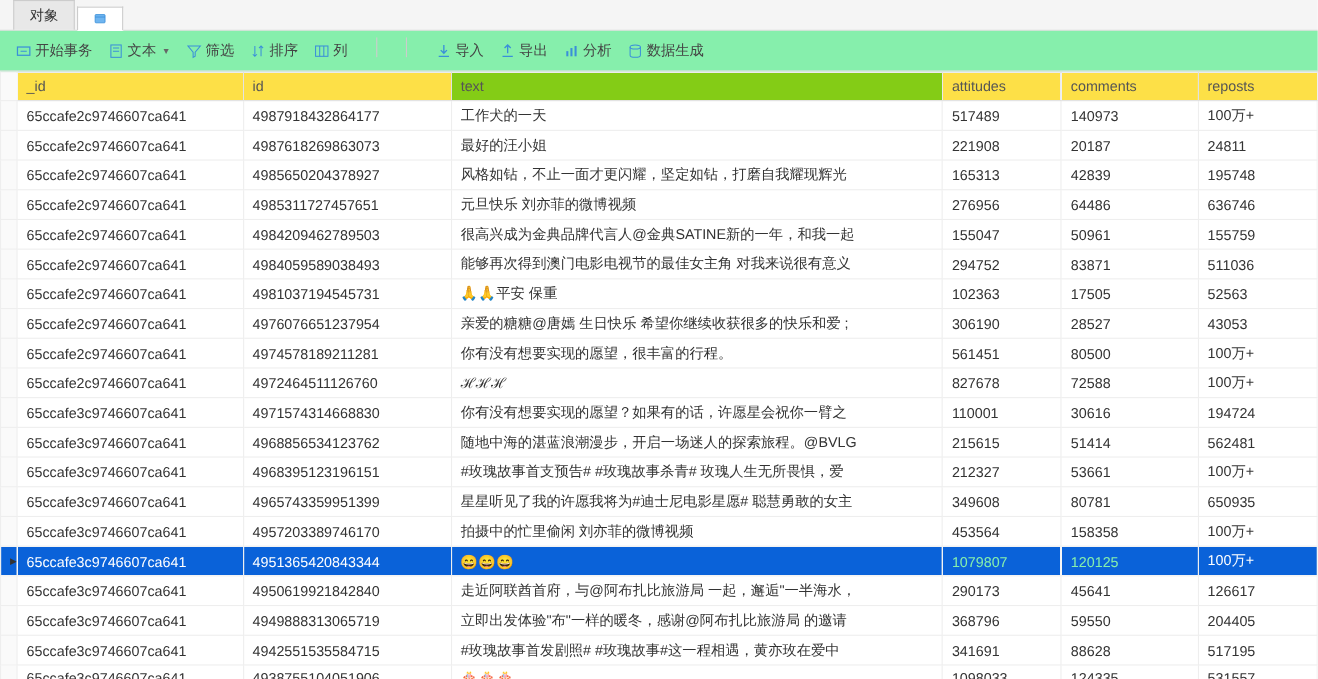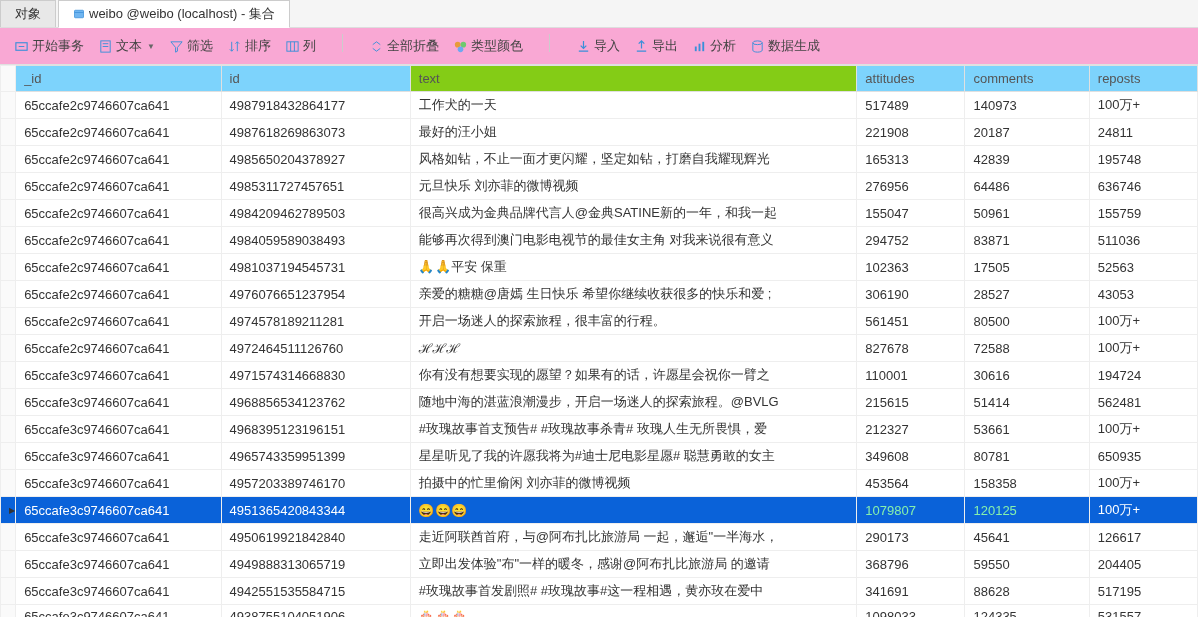--- a/index.html
+++ b/index.html
@@ -1,29 +1,29 @@
 <!DOCTYPE html>
 <html><head>
 <meta charset="utf-8">
 <style>
 * { margin: 0; padding: 0; box-sizing: border-box; }
 body { font-family: "Microsoft YaHei", "Segoe UI", Arial, sans-serif; font-size: 13px; background: #fff; color: #333; }
-.tabs { display: flex; background: #f5f5f5; border-bottom: 1px solid #ddd; height: 28px; align-items: flex-end; }
+.tabs { display: flex; background: #f5f5f5; border-bottom: 1px solid #ddd; height: 28px; align-items: flex-end; padding-left: 12px; }
 .tab { padding: 4px 14px; background: #e8e8e8; border: 1px solid #ccc; border-bottom: none; cursor: pointer; font-size: 13px; margin-right: 2px; display: flex; align-items: center; gap: 4px; }
 .tab.active { background: #fff; border-bottom: 1px solid #fff; position: relative; top: 1px; }
 .tab-icon { width: 12px; height: 12px; display: inline-block; }
-.toolbar { display: flex; align-items: flex-start; padding: 6px 8px; background: #f9a8d4; border-bottom: 1px solid #e0e0e0; gap: 14px; flex-wrap: wrap; }
+.toolbar { display: flex; align-items: flex-start; padding: 6px 8px; background: #86efac; border-bottom: 1px solid #e0e0e0; gap: 14px; flex-wrap: wrap; }
 .tool-group { display: flex; align-items: center; gap: 2px; }
 .tool-sep { width: 1px; height: 18px; background: #ccc; margin: 0 6px; }
 .tool-btn { display: flex; align-items: center; gap: 3px; padding: 3px 6px; cursor: pointer; border-radius: 3px; font-size: 13px; color: #444; }
 .icon { width: 15px; height: 15px; display: inline-block; flex-shrink: 0; }
 .dropdown-arrow { font-size: 8px; margin-left: 2px; color: #666; }
 .table-wrap { overflow: auto; }
 table { border-collapse: collapse; width: 100%; table-layout: fixed; }
-thead th { background: #7dd3fc; border: 1px solid #e0e0e0; padding: 5px 8px; text-align: left; font-weight: normal; color: #555; font-size: 13px; position: sticky; top: 0; }
+thead th { background: #fde047; border: 1px solid #e0e0e0; padding: 5px 8px; text-align: left; font-weight: normal; color: #555; font-size: 13px; position: sticky; top: 0; }
 thead th.sorted { background: #84cc16; }
 tbody td { border: 1px solid #eee; padding: 4px 8px; white-space: nowrap; overflow: hidden; text-overflow: clip; font-size: 13px; color: #333; }
 tbody td.num { }
 tbody tr.selected td { background: #0a62d9; color: #fff; }
 tbody tr.selected td.num { color: #86efac; }
 .row-handle { width: 14px; border: 1px solid #eee; background: #fafafa; }
 tbody tr.selected .row-handle::before { content: "▶"; font-size: 8px; color: #333; display:block; text-align:center; }
 .col-id1 { width: 190px; }
 .col-id2 { width: 175px; }
 .col-text { width: 413px; }
@@ -34,21 +34,20 @@
 </head>
 <body>
 
 <div class="tabs">
   <div class="tab">对象</div>
   <div class="tab active">
     <svg class="tab-icon" viewBox="0 0 16 16">
         <rect x="2" y="3" width="12" height="10" rx="1" fill="#6fb5f0" stroke="#3a8fd9"></rect>
         <line x1="2" y1="6" x2="14" y2="6" stroke="#3a8fd9"></line>
       </svg>
-    <span>weibo @weibo (localhost) - 集合</span>
   </div>
 </div>
 
 <div class="toolbar">
   <div class="tool-group">
     <div class="tool-btn">
       <svg class="icon" viewBox="0 0 16 16">
           <rect x="2" y="4" width="12" height="8" fill="none" stroke="#3a8fd9" stroke-width="1.2"></rect>
           <path d="M5 8h6" stroke="#3a8fd9"></path>
         </svg>
@@ -78,36 +77,20 @@
     <div class="tool-btn">
       <svg class="icon" viewBox="0 0 16 16">
           <rect x="2" y="3" width="12" height="10" fill="none" stroke="#3a8fd9"></rect>
           <line x1="6" y1="3" x2="6" y2="13" stroke="#3a8fd9"></line>
           <line x1="10" y1="3" x2="10" y2="13" stroke="#3a8fd9"></line>
         </svg>
       <span>列</span>
     </div>
   </div>
   <div class="tool-sep"></div>
-  <div class="tool-group">
-    <div class="tool-btn">
-      <svg class="icon" viewBox="0 0 16 16">
-          <path d="M4 6l4-3 4 3M4 10l4 3 4-3" fill="none" stroke="#3a8fd9"></path>
-        </svg>
-      <span>全部折叠</span>
-    </div>
-    <div class="tool-btn">
-      <svg class="icon" viewBox="0 0 16 16">
-          <circle cx="5" cy="6" r="3" fill="#e89b3a"></circle>
-          <circle cx="11" cy="6" r="3" fill="#6fc96f"></circle>
-          <circle cx="8" cy="11" r="3" fill="#6fa8f0"></circle>
-        </svg>
-      <span>类型颜色</span>
-    </div>
-  </div>
   <div class="tool-sep"></div>
   <div class="tool-group">
     <div class="tool-btn">
       <svg class="icon" viewBox="0 0 16 16">
           <path d="M8 2v8m-3-3l3 3 3-3M3 13h10" fill="none" stroke="#3a8fd9" stroke-width="1.3"></path>
         </svg>
       <span>导入</span>
     </div>
     <div class="tool-btn">
       <svg class="icon" viewBox="0 0 16 16">
@@ -225,21 +208,21 @@
           <td>4976076651237954</td>
           <td>亲爱的糖糖@唐嫣 生日快乐 希望你继续收获很多的快乐和爱 ;</td>
           <td class="num">306190</td>
           <td class="num">28527</td>
           <td>43053</td>
         </tr>
         <tr>
           <td class="row-handle"></td>
           <td>65ccafe2c9746607ca641</td>
           <td>4974578189211281</td>
-          <td>开启一场迷人的探索旅程，很丰富的行程。</td>
+          <td>你有没有想要实现的愿望，很丰富的行程。</td>
           <td class="num">561451</td>
           <td class="num">80500</td>
           <td>100万+</td>
         </tr>
         <tr>
           <td class="row-handle"></td>
           <td>65ccafe2c9746607ca641</td>
           <td>4972464511126760</td>
           <td>ℋℋℋ</td>
           <td class="num">827678</td>

